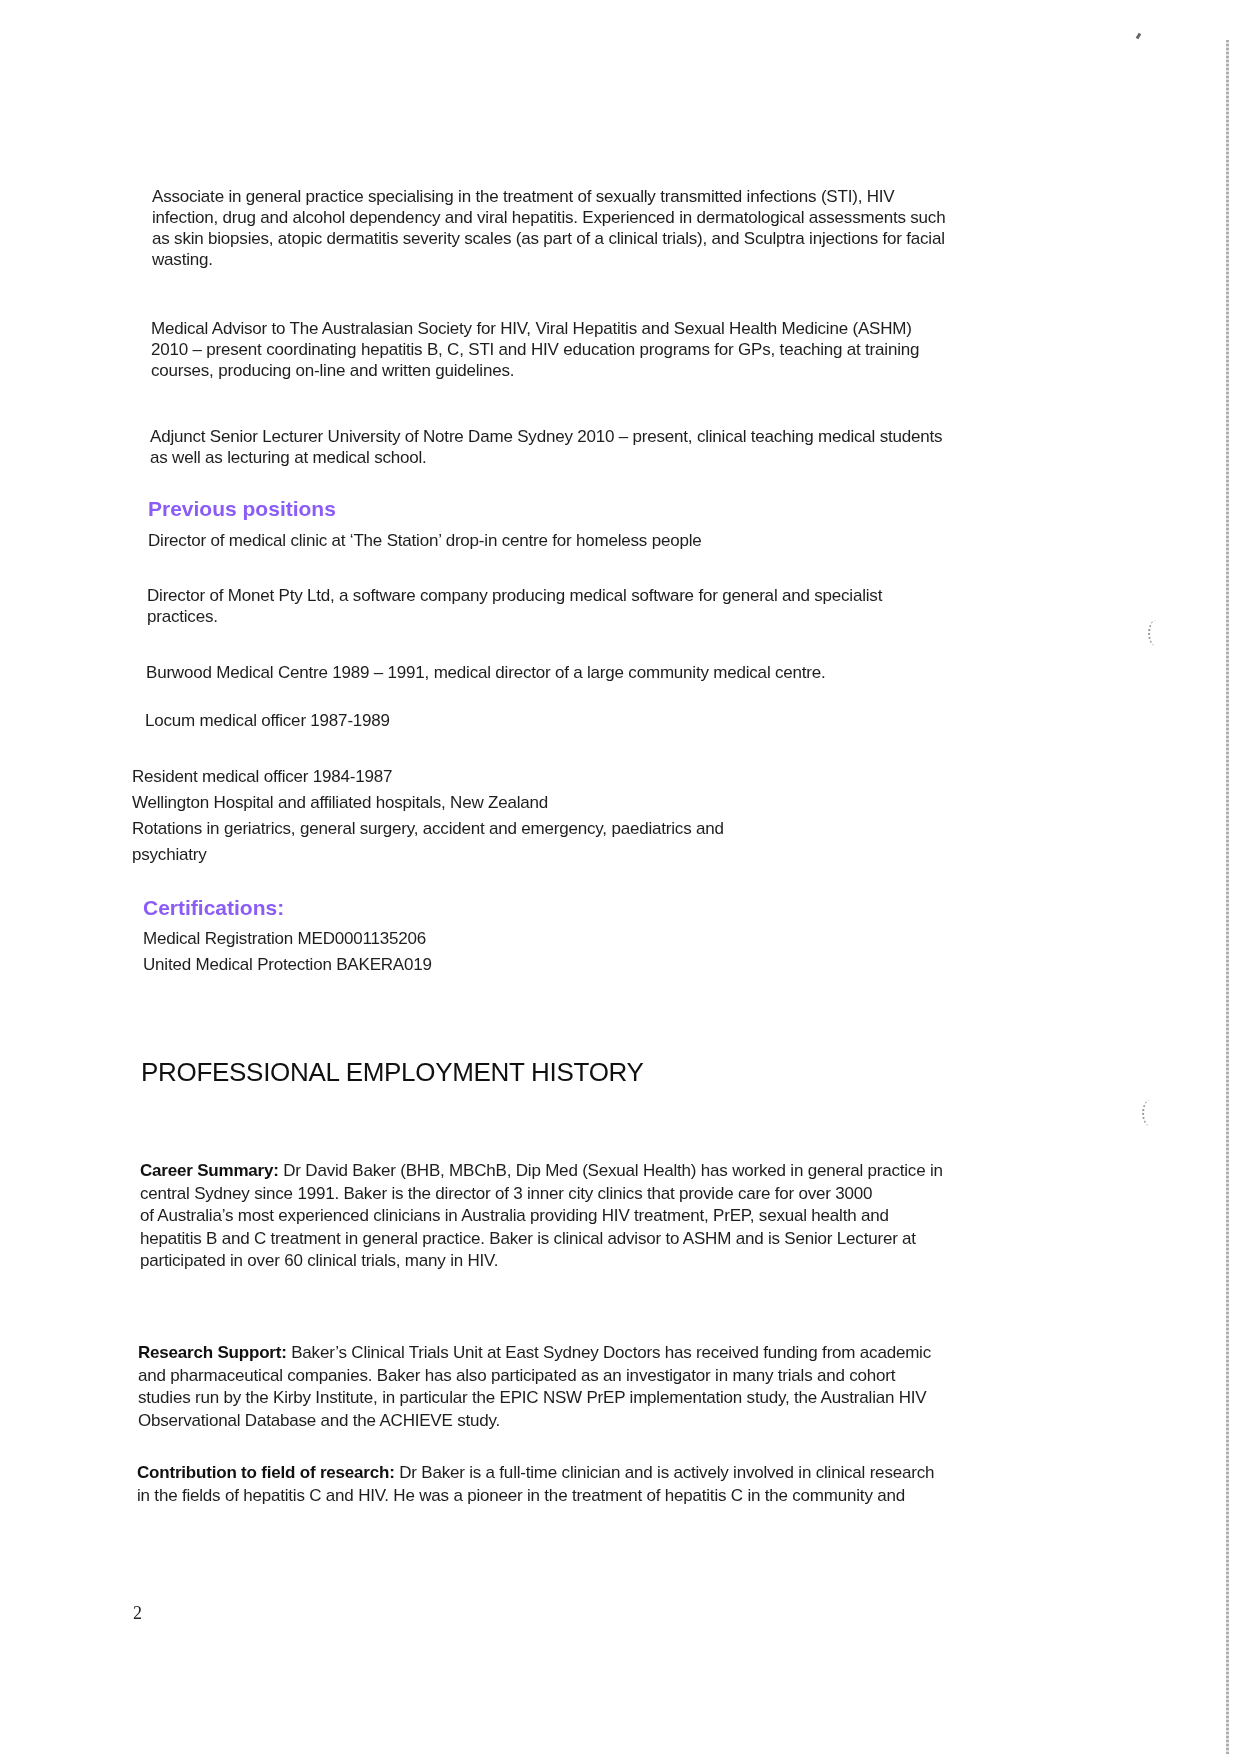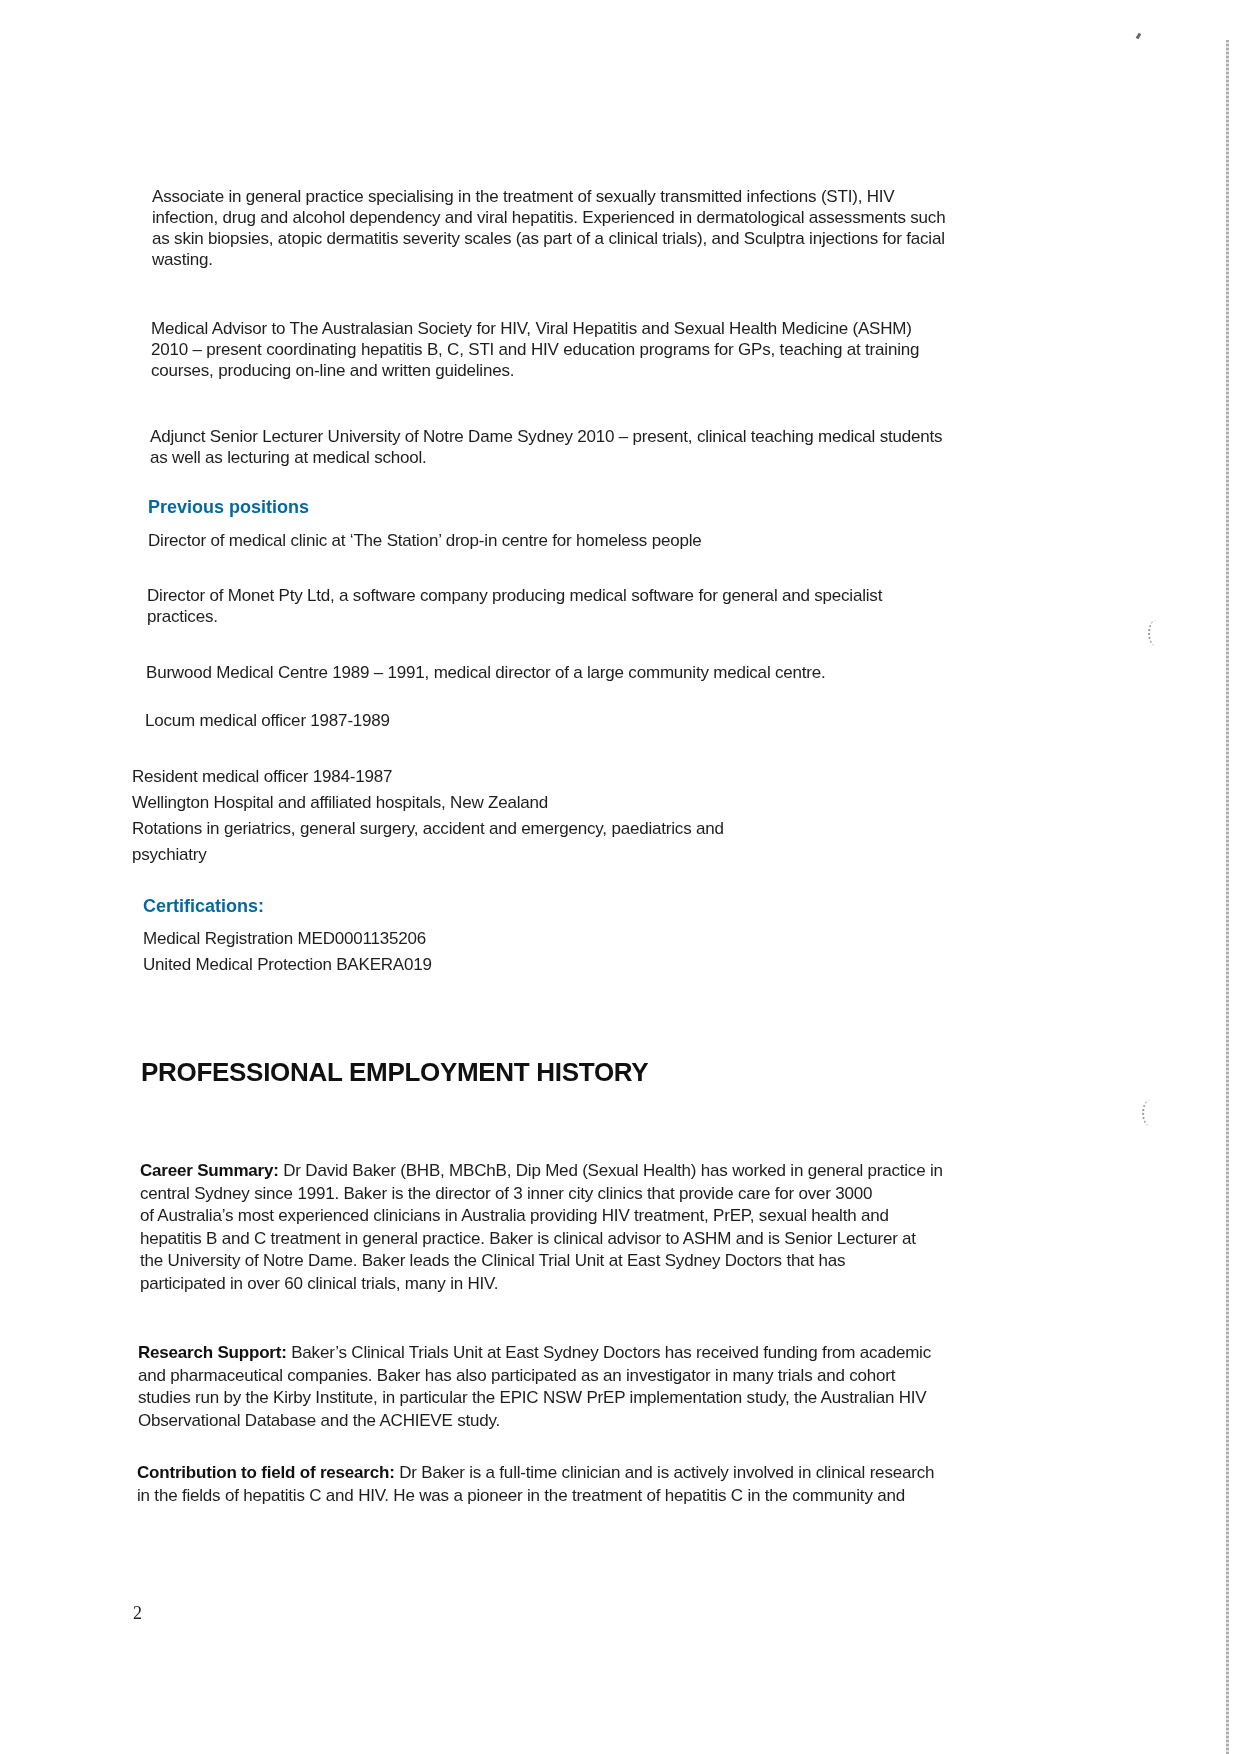--- a/index.html
+++ b/index.html
@@ -14,22 +14,22 @@
       background: repeating-linear-gradient(to bottom, #9a9a9a 0 2px, #d8d8d8 2px 4px);
       opacity: 0.8;
     }
     .punch {
       position: absolute; width: 14px; height: 26px;
       border-left: 2px dotted #9c9c9c; border-radius: 50% 0 0 50%;
     }
     .speck { position: absolute; width: 3px; height: 6px; background: #666; transform: rotate(30deg); }
     .block { position: absolute; font-size: 17px; line-height: 21px; letter-spacing: -0.2px; color: #1e1e1e; }
     .block p { margin: 0; white-space: nowrap; }
-    .sub { position: absolute; font-size: 18px; font-weight: bold; color: #0369a1; }
-    .h1 { position: absolute; font-size: 26px; font-weight: bold; color: #111; letter-spacing: -0.3px; }
+    .sub { position: absolute; font-size: 21px; font-weight: bold; color: #8b5cf6; }
+    .h1 { position: absolute; font-size: 26px; font-weight: normal; color: #111; letter-spacing: -0.3px; }
     .para { position: absolute; font-size: 17px; line-height: 22.5px; letter-spacing: -0.2px; color: #1e1e1e; }
     .para p { margin: 0; white-space: nowrap; }
     .para b { font-weight: bold; color: #111; }
     .pagenum { position: absolute; left: 133px; top: 1603px; font-family: "Liberation Serif", serif; font-size: 18px; color: #222; }
   </style>
 </head>
 <body>
 
 <div class="page">
   <div class="scan-edge"></div>
@@ -82,21 +82,20 @@
     <p>United Medical Protection BAKERA019</p>
   </div>
 
   <div class="h1" style="left:141px;top:1057px;">PROFESSIONAL EMPLOYMENT HISTORY</div>
 
   <div class="para" style="left:140px;top:1160px;">
     <p><b>Career Summary:</b><span> Dr David Baker (BHB, MBChB, Dip Med (Sexual Health) has worked in general practice in</span></p>
     <p>central Sydney since 1991.  Baker is the director of 3 inner city clinics that provide care for over 3000</p>
     <p>of Australia’s most experienced clinicians in Australia providing HIV treatment, PrEP, sexual health and</p>
     <p>hepatitis B and C treatment in general practice. Baker is clinical advisor to ASHM and is Senior Lecturer at</p>
-    <p>the University of Notre Dame.  Baker leads the Clinical Trial Unit at East Sydney Doctors that has</p>
     <p>participated in over 60 clinical trials, many in HIV.</p>
   </div>
 
   <div class="para" style="left:138px;top:1342px;">
     <p><b>Research Support:</b><span> Baker’s Clinical Trials Unit at East Sydney Doctors has received funding from academic</span></p>
     <p>and pharmaceutical companies. Baker has also participated as an investigator in many trials and cohort</p>
     <p>studies run by the Kirby Institute, in particular the EPIC NSW PrEP implementation study, the Australian HIV</p>
     <p>Observational Database and the ACHIEVE study.</p>
   </div>
 

